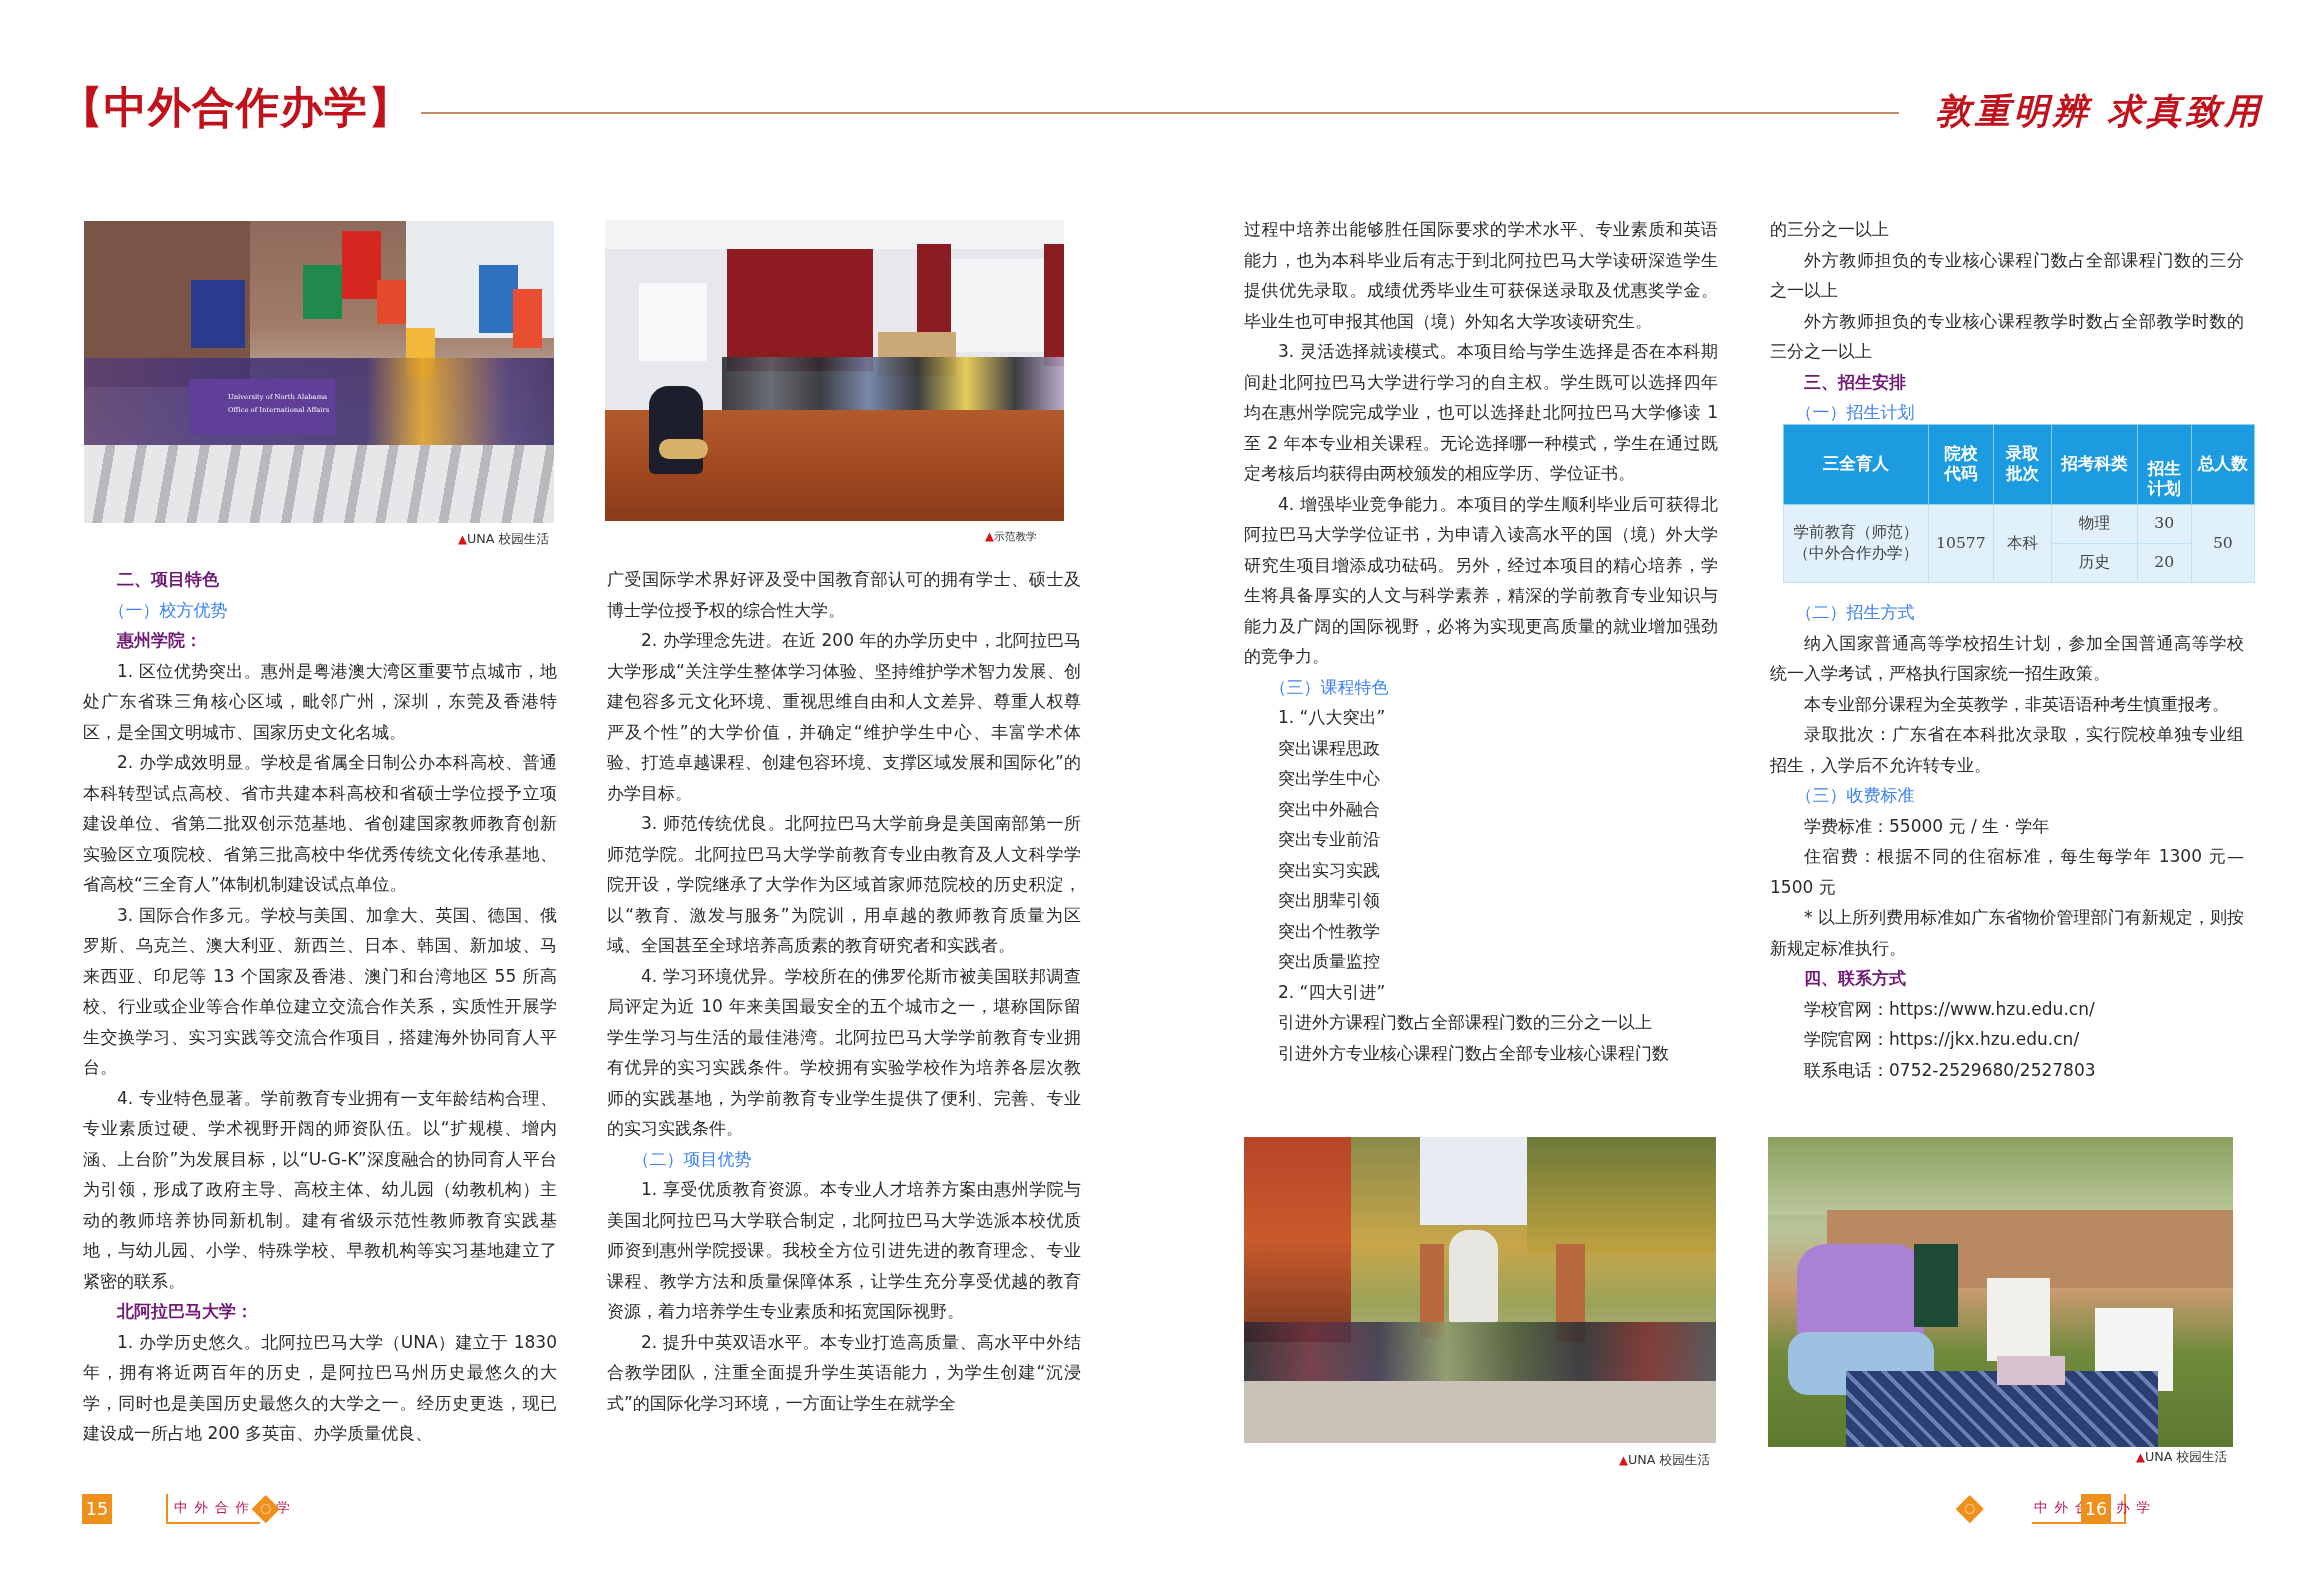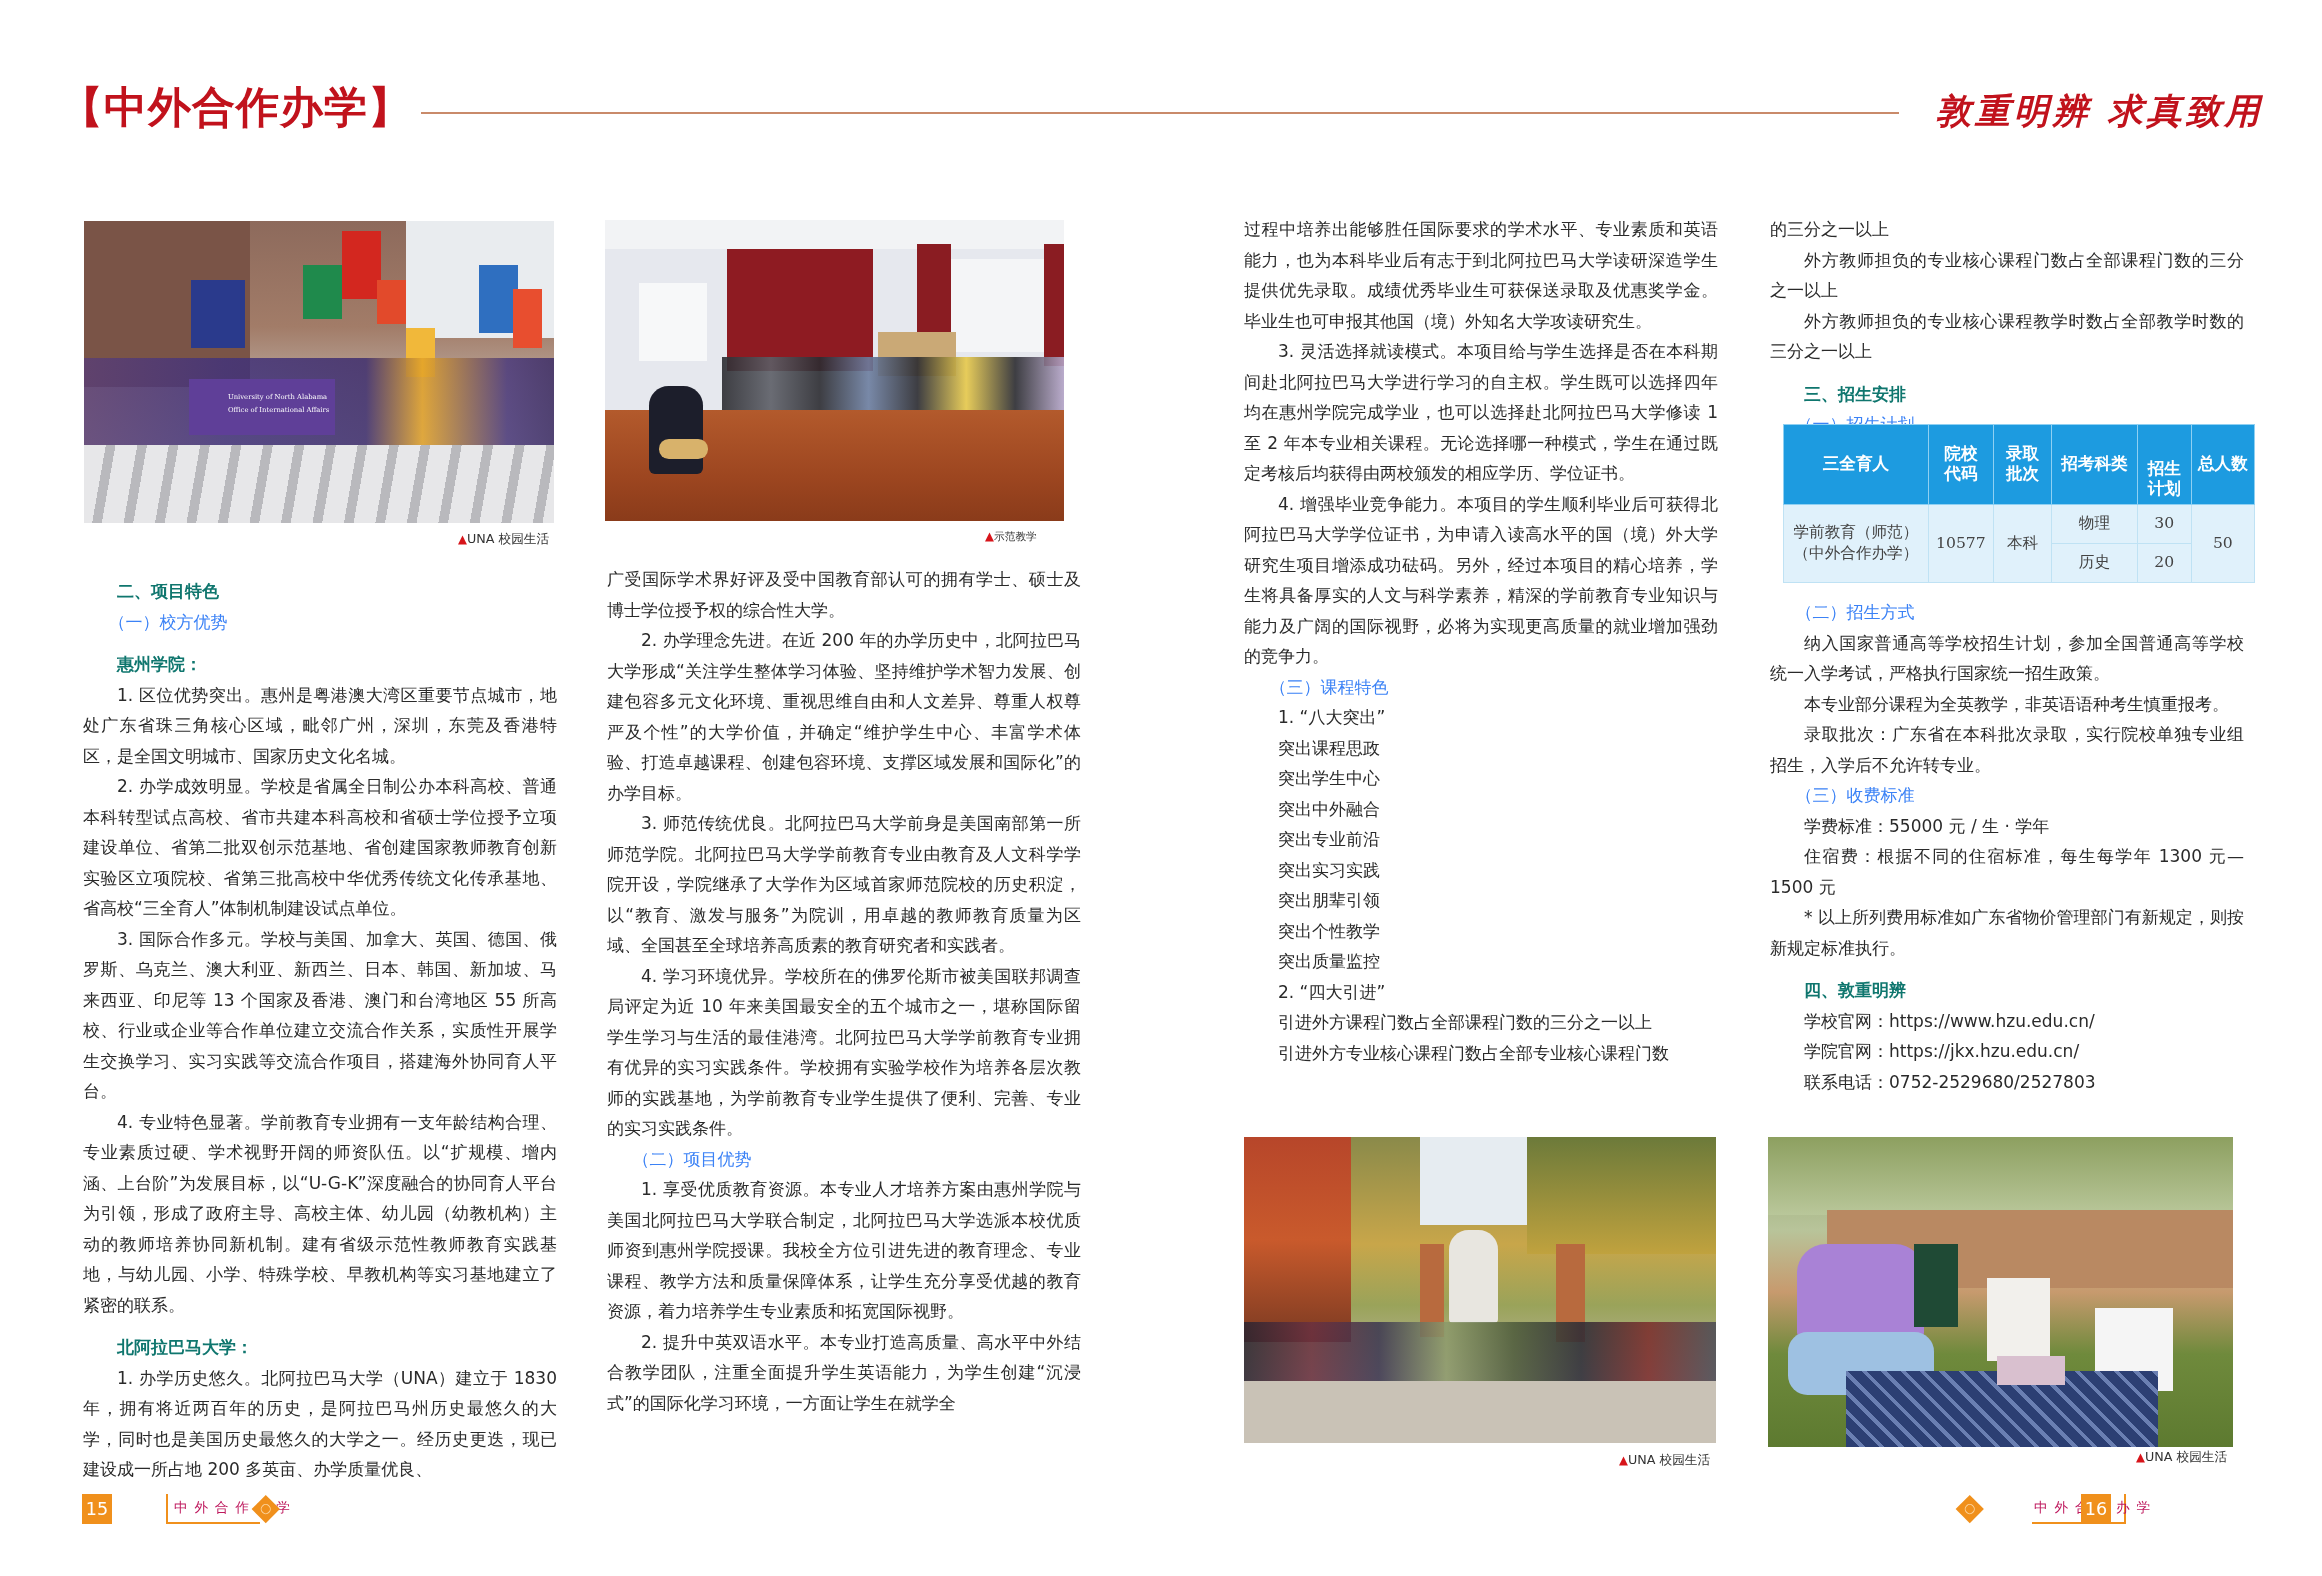--- a/index.html
+++ b/index.html
@@ -25,21 +25,21 @@
     .photo .layer { position: absolute; }
     .caption {
       position: absolute; font-size: 12.7px; color: #333; white-space: nowrap; text-align: left;
     }
     .caption .tri { color: #d7141a; font-size: 11.7px; }
 
     .col { position: absolute; width: 474px; font-size: 17px; line-height: 30.5px; color: #2a2a2a; }
     .col p { text-align: justify; text-align-last: left; }
     .col .ind { text-indent: 2em; }
     .col .indent-block { padding-left: 2em; }
-    .h-pink { color: #0f766e; font-weight: bold; padding-left: 2em; margin-top: 12px; }
+    .h-pink { color: #701a75; font-weight: bold; padding-left: 2em; }
     .h-blue { color: #3b82f6; padding-left: 1.5em; }
 
     .plan-table {
       position: absolute; left: 1783px; top: 424px; width: 472px; border-collapse: collapse;
       font-size: 15.6px;
     }
     .plan-table th {
       background: #1d9be0; color: #ffffff; font-weight: bold; font-size: 16.6px; line-height: 20.5px;
       border: 1px solid #8fd0f2; padding: 3.9px 2px; height: 59px; text-align: center;
     }
@@ -203,21 +203,21 @@
 
 <div class="col" style="left:1770px;top:597px;">
   <p class="h-blue">（二）招生方式</p>
   <p class="ind">纳入国家普通高等学校招生计划，参加全国普通高等学校统一入学考试，严格执行国家统一招生政策。</p>
   <p class="ind">本专业部分课程为全英教学，非英语语种考生慎重报考。</p>
   <p class="ind">录取批次：广东省在本科批次录取，实行院校单独专业组招生，入学后不允许转专业。</p>
   <p class="h-blue">（三）收费标准</p>
   <p class="ind">学费标准：55000 元 / 生 · 学年</p>
   <p class="ind">住宿费：根据不同的住宿标准，每生每学年 1300 元—1500 元</p>
   <p class="ind">* 以上所列费用标准如广东省物价管理部门有新规定，则按新规定标准执行。</p>
-  <p class="h-pink">四、敦重明辨</p>
+  <p class="h-pink">四、联系方式</p>
   <p class="indent-block">学校官网：https://www.hzu.edu.cn/</p>
   <p class="indent-block">学院官网：https://jkx.hzu.edu.cn/</p>
   <p class="indent-block">联系电话：0752-2529680/2527803</p>
 </div>
 
 <div class="photo" style="left:1768px;top:1137px;width:465px;height:310px;background:linear-gradient(180deg,#8fa26a 0%,#b8c49a 30%,#c79a6e 50%,#6f8a3c 70%,#5d7a30 100%);">
   <div class="layer" style="left:0;top:0;width:465px;height:78px;background:linear-gradient(180deg,#8da060,#b9c79a);"></div>
   <div class="layer" style="left:59px;top:73px;width:407px;height:78px;background:#b98962;"></div>
   <div class="layer" style="left:29px;top:107px;width:127px;height:98px;background:#a982d6;border-radius:29px 29px 9.8px 9.8px;"></div>
   <div class="layer" style="left:19.5px;top:195px;width:146px;height:63px;background:#9ec1e2;border-radius:19.5px;"></div>

